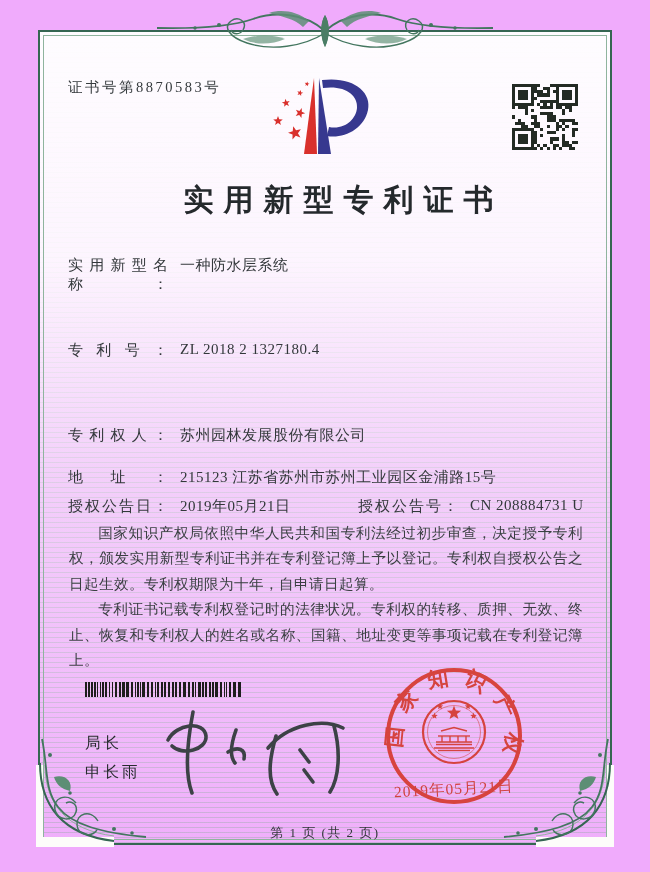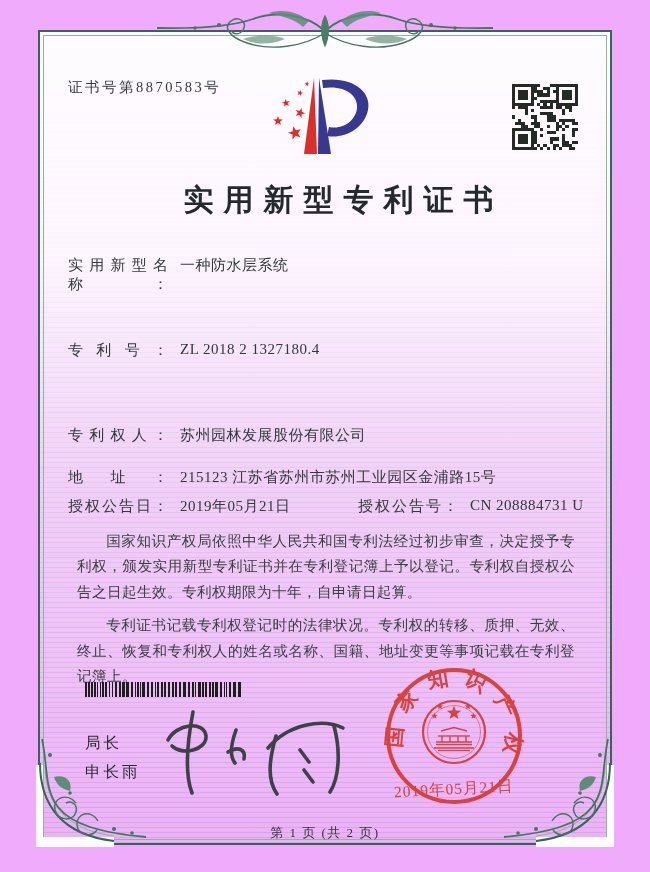--- a/index.html
+++ b/index.html
@@ -23,21 +23,21 @@
   .logo{position:absolute;left:250px;top:70px;width:150px;height:110px;z-index:4;}
   .qr{position:absolute;left:512px;top:84px;width:66px;height:66px;z-index:4;}
   .title{position:absolute;left:0;right:0;top:180px;text-align:center;font-size:30px;
     font-weight:600;letter-spacing:10px;color:#24292c;z-index:4;padding-left:37px;}
   .row{position:absolute;left:68px;right:42px;font-size:15px;color:#33383b;z-index:4;}
   .lbl{display:inline-block;width:100px;text-align:justify;text-align-last:justify;vertical-align:top;}
   .val{display:inline-block;margin-left:12px;letter-spacing:.5px;}
   .pair2{position:absolute;left:250px;top:0;margin-left:40px;}
   .body-text{position:absolute;left:69px;width:514px;top:521px;font-size:14.6px;line-height:1.74;
     text-align:justify;color:#3a3f42;letter-spacing:.4px;z-index:4;}
-  .body-text p{margin:8px;text-indent:2em;}
+  .body-text p{margin:0;text-indent:2em;}
   .barcode{position:absolute;left:85px;top:682px;width:160px;height:15px;z-index:4;}
   .signatory{position:absolute;left:85px;top:729px;z-index:4;
     font-family:"Liberation Sans","DejaVu Sans",sans-serif;font-size:15.5px;
     letter-spacing:3px;line-height:1.85;color:#272b2e;}
   .signature{position:absolute;left:138px;top:700px;width:215px;height:100px;z-index:4;}
   .seal{position:absolute;left:378px;top:660px;width:152px;height:152px;z-index:5;}
   .page-footer{position:absolute;left:0;right:0;top:824px;text-align:center;
     font-size:13px;letter-spacing:1.5px;color:#33383b;z-index:4;}
 </style>
 </head>

